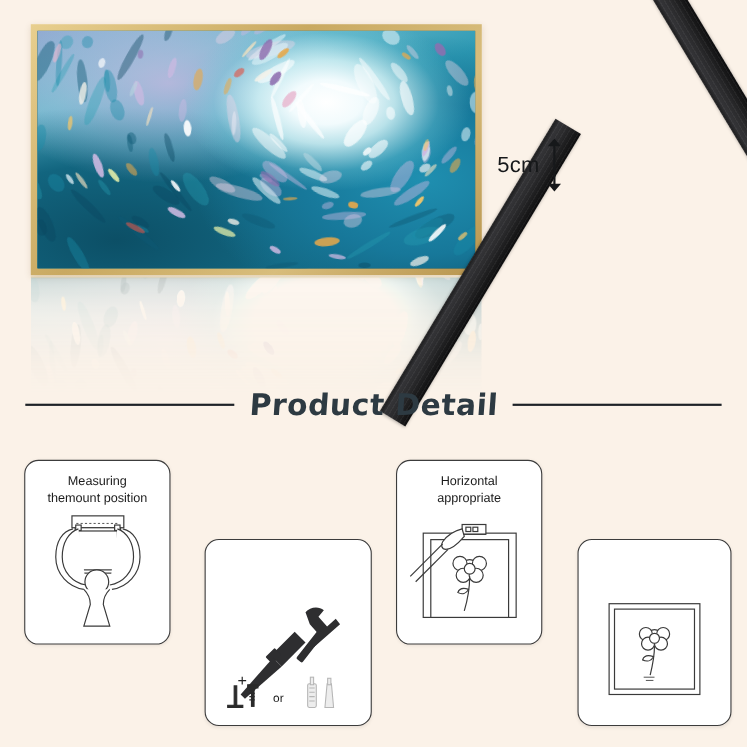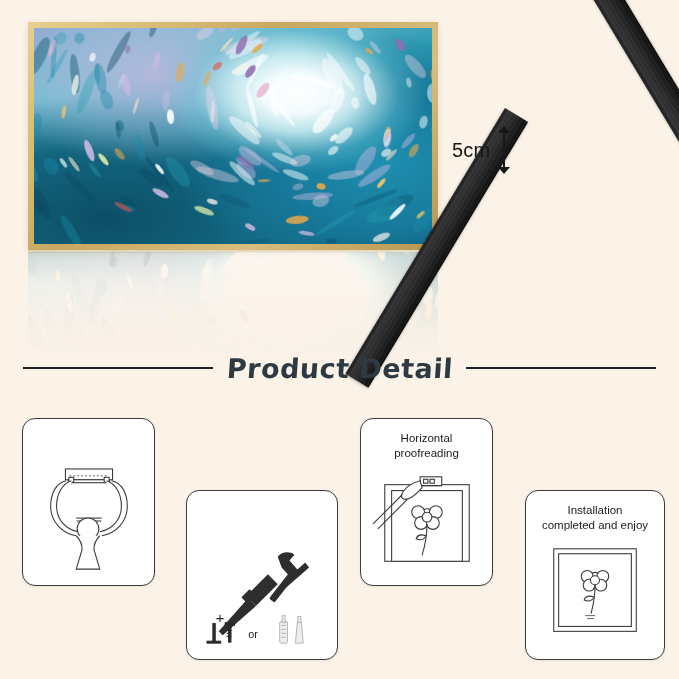--- a/index.html
+++ b/index.html
@@ -398,20 +398,24 @@
     </div>
   </div>
 
   <div class="title-row">
     <span class="rule rule-l"></span>
     <span class="title-txt">Product Detail</span>
     <span class="rule rule-r"></span>
   </div>
 
   <div class="card" id="card1">
+    <div class="card-title">
+      <div>Measuring</div>
+      <div>themount position</div>
+    </div>
     <div class="card-art">
       <svg viewBox="0 0 133 112" fill="none" stroke="#3a3a3a" stroke-width="1.1">
         <rect x="44" y="4" width="46" height="8" fill="#fff"></rect>
         <rect x="43" y="2" width="48" height="11" fill="#fff"></rect>
         <rect x="46" y="13" width="42" height="42" fill="#fff"></rect>
         <rect x="49" y="16" width="36" height="36" fill="#fff"></rect>
         <line x1="47" y1="9" x2="87" y2="9" stroke-dasharray="2 2" stroke-width=".8"></line>
         <rect x="46.5" y="10.5" width="5" height="5" fill="#fff"></rect>
         <rect x="82.5" y="10.5" width="5" height="5" fill="#fff"></rect>
         <path d="M44 14 C34 16 28 26 28 40 C28 56 40 68 54 70" fill="#fff"></path>
@@ -450,21 +454,21 @@
           <path d="M112 84 l4 0 l2 22 l-8 0 z"></path>
           <rect x="112.5" y="79" width="3" height="6"></rect>
         </g>
       </svg>
     </div>
   </div>
 
   <div class="card" id="card3">
     <div class="card-title">
       <div>Horizontal</div>
-      <div>proofreading</div>
+      <div>appropriate</div>
     </div>
     <div class="card-art">
       <svg viewBox="0 0 133 112" fill="none" stroke="#3a3a3a" stroke-width="1.1">
         <rect x="24" y="18" width="86" height="78" fill="#fff"></rect>
         <rect x="31" y="24" width="72" height="72" fill="#fff"></rect>
         <rect x="60" y="10" width="22" height="9" fill="#fff"></rect>
         <rect x="63.5" y="12.5" width="4.5" height="4" fill="#fff"></rect>
         <rect x="70" y="12.5" width="4.5" height="4" fill="#fff"></rect>
         <line x1="60" y1="19" x2="82" y2="19"></line>
         <path d="M60 14 C52 16 46 20 42 26 C40 29 41 33 45 33 C50 33 56 28 62 21 Z" fill="#fff"></path>
@@ -478,24 +482,20 @@
           <circle cx="73" cy="57" r="6.5"></circle>
           <circle cx="67" cy="51" r="5" fill="#fff"></circle>
           <path d="M67 58 C67 70 65 80 62 90" fill="none"></path>
           <path d="M66 70 C60 68 57 70 56 73 C60 75 64 74 66 70 Z"></path>
         </g>
       </svg>
     </div>
   </div>
 
   <div class="card" id="card4">
-    <div class="card-title">
-      <div>Installation</div>
-      <div>completed and enjoy</div>
-    </div>
     <div class="card-art">
       <svg viewBox="0 0 140 114" fill="none" stroke="#3a3a3a" stroke-width="1.1">
         <rect x="28" y="10" width="84" height="84" fill="#fff"></rect>
         <rect x="33" y="15" width="74" height="74" fill="#fff"></rect>
         <g stroke="#3a3a3a" fill="#fff">
           <circle cx="70" cy="40" r="6"></circle>
           <circle cx="62" cy="38" r="6"></circle>
           <circle cx="78" cy="38" r="6"></circle>
           <circle cx="64" cy="47" r="6"></circle>
           <circle cx="76" cy="47" r="6"></circle>

